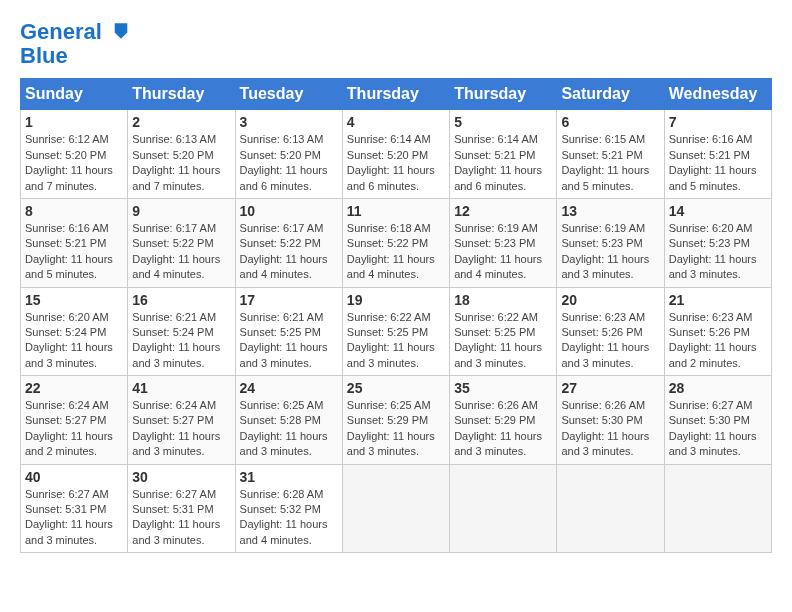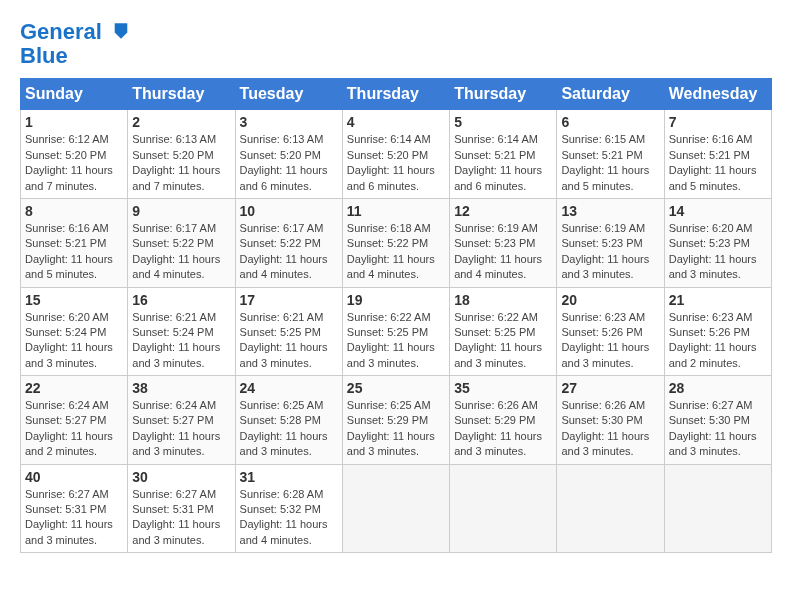--- a/index.html
+++ b/index.html
@@ -206,21 +206,21 @@
         <div class="day-num">21</div>
         <div class="day-info">Sunrise: 6:23 AM<br>Sunset: 5:26 PM<br>Daylight: 11 hours and 2 minutes.</div>
       </td>
       </tr>
       <tr>
         <td>
         <div class="day-num">22</div>
         <div class="day-info">Sunrise: 6:24 AM<br>Sunset: 5:27 PM<br>Daylight: 11 hours and 2 minutes.</div>
       </td>
         <td>
-        <div class="day-num">38</div>
+        <div class="day-num">41</div>
         <div class="day-info">Sunrise: 6:24 AM<br>Sunset: 5:27 PM<br>Daylight: 11 hours and 3 minutes.</div>
       </td>
         <td>
         <div class="day-num">24</div>
         <div class="day-info">Sunrise: 6:25 AM<br>Sunset: 5:28 PM<br>Daylight: 11 hours and 3 minutes.</div>
       </td>
         <td>
         <div class="day-num">25</div>
         <div class="day-info">Sunrise: 6:25 AM<br>Sunset: 5:29 PM<br>Daylight: 11 hours and 3 minutes.</div>
       </td>

